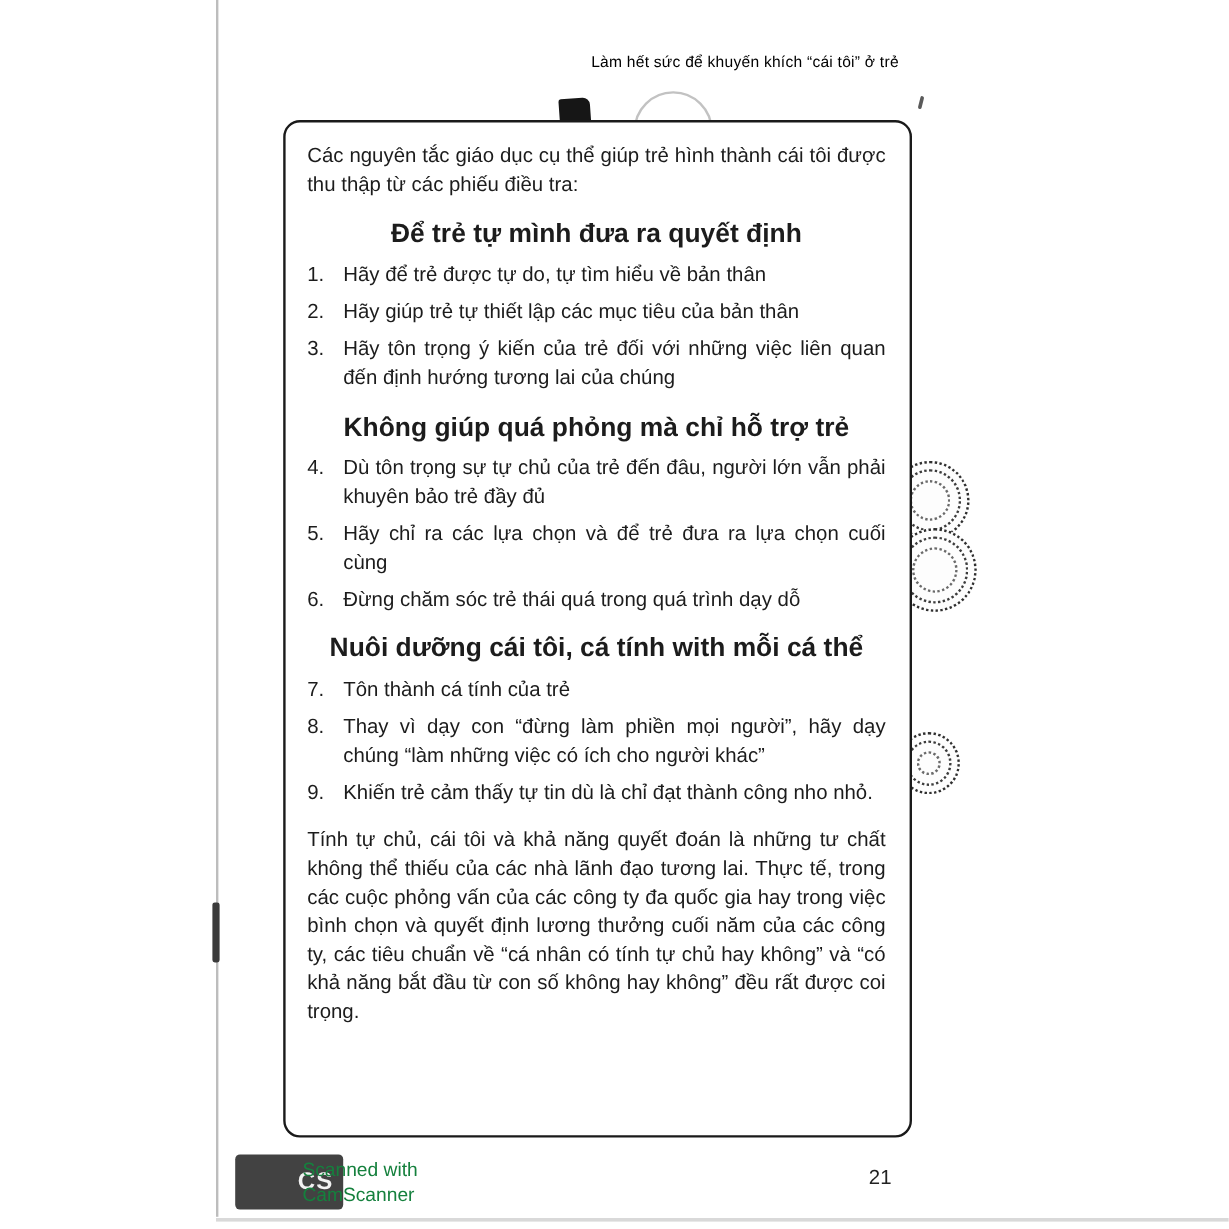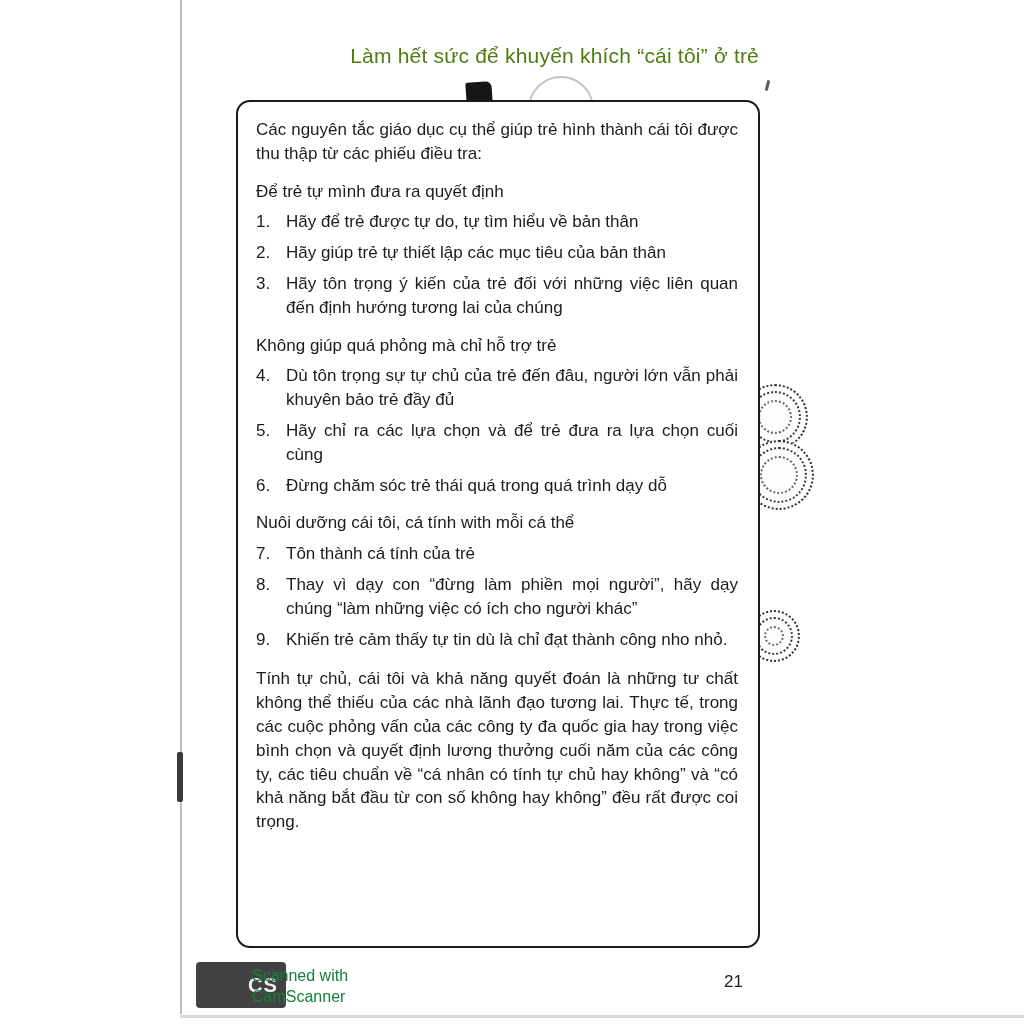--- a/index.html
+++ b/index.html
@@ -12,42 +12,42 @@
   
   .left-line{position:absolute;left:180px;top:0;width:2px;height:1014px;background:#bdbdbd;z-index:1;}
   .left-smudge{position:absolute;left:177px;top:752px;width:6px;height:50px;background:#3a3a3a;border-radius:2px;z-index:1;}
   .bottom-edge{position:absolute;left:180px;top:1015px;width:844px;height:3px;background:#d9d9d9;z-index:1;}
   .blob-artifact{position:absolute;left:466px;top:82px;width:26px;height:22px;background:#161616;border-radius:2px 6px 3px 5px;transform:rotate(-4deg);z-index:1;}
   .top-circle{position:absolute;left:528px;top:76px;width:62px;height:62px;border:2px solid #c2c2c2;border-radius:50%;z-index:1;background:#fff;}
   .tick-mark{position:absolute;left:766px;top:80px;width:3px;height:11px;background:#5a5a5a;border-radius:2px;transform:rotate(14deg);z-index:1;}
 
   
   .header{
-    position:absolute;top:44px;right:265px;white-space:nowrap;
-    font-size:21px;letter-spacing:.2px;color:#4d7c0f;z-index:3;
+    position:absolute;top:44px;right:275px;white-space:nowrap;
+    font-size:13px;letter-spacing:.2px;color:#000000;z-index:3;
   }
 
   
   .coin{position:absolute;border-radius:50%;background:#fdfdfd;border:2px dotted #2f2f2f;z-index:1;}
   .coin::before{content:"";position:absolute;inset:5px;border-radius:50%;border:2px dotted #3c3c3c;}
   .coin::after{content:"";position:absolute;inset:14px;border-radius:50%;border:2px dotted #6a6a6a;}
   .coin-1{left:742px;top:384px;width:62px;height:62px;}
   .coin-2{left:744px;top:440px;width:66px;height:66px;}
   .coin-3{left:748px;top:610px;width:48px;height:48px;}
 
   
   .content-box{
     position:absolute;left:236px;top:100px;width:524px;height:848px;
     box-sizing:border-box;background:#ffffff;
     border:2.5px solid #1a1a1a;border-radius:14px;
     padding:16px 20px 16px 18px;z-index:2;
     font-size:17px;line-height:1.4;overflow:hidden;
   }
   .intro{margin:0 0 12px 0;text-align:justify;}
-  .section-heading{margin:14px 0 7px 0;font-size:17px;font-weight:400;}
+  .section-heading{margin:14px 0 7px 0;font-size:22px;font-weight:700;text-align:center;}
   .item{display:flex;margin:0 0 7px 0;}
   .item .num{flex:none;width:30px;}
   .item .txt{flex:1;text-align:justify;}
   .closing{margin:16px 0 0 0;text-align:justify;}
 
   
   .cs-badge{
     position:absolute;left:196px;top:962px;width:46px;height:46px;
     background:#424242;border-radius:4px;z-index:3;
     display:flex;align-items:center;justify-content:center;

